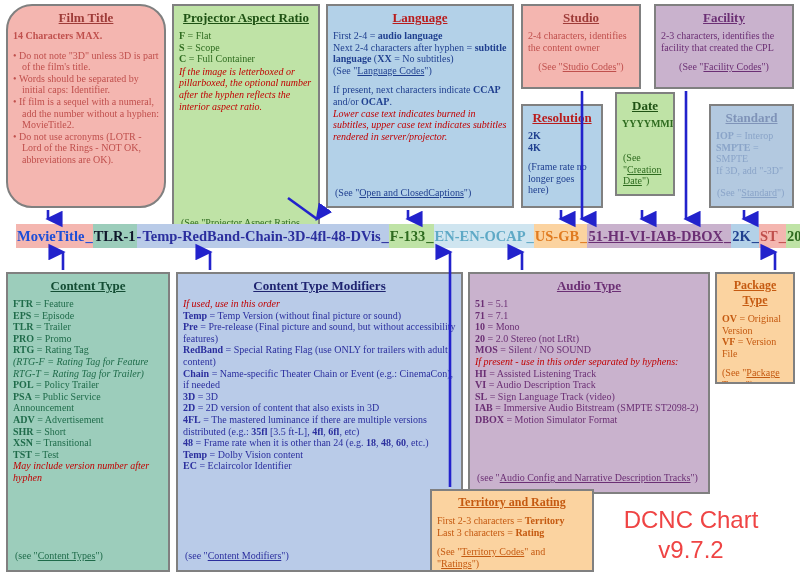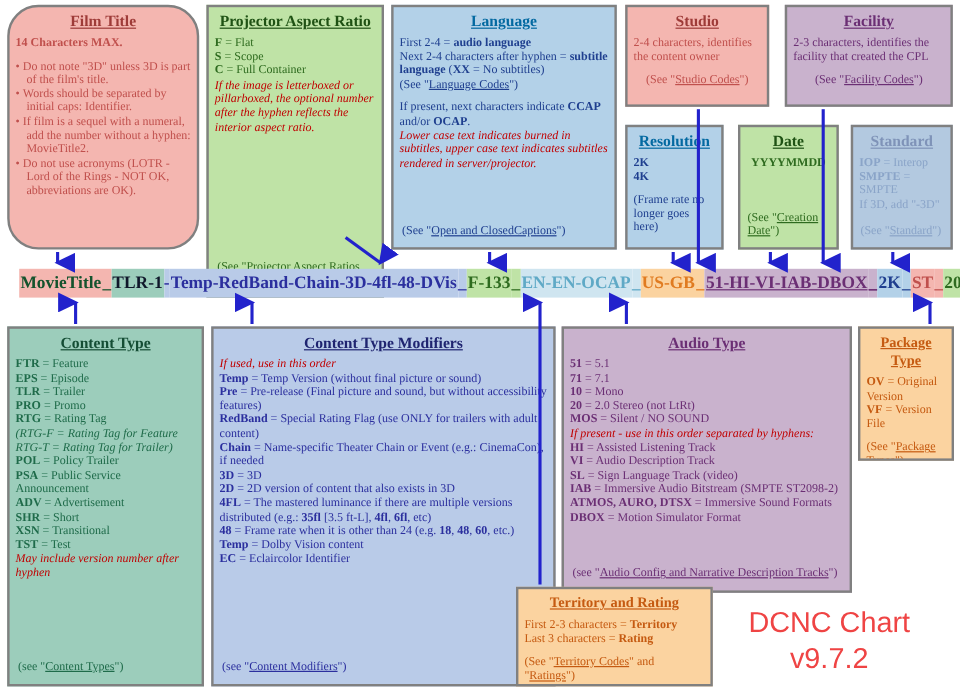--- a/index.html
+++ b/index.html
@@ -34,21 +34,21 @@
   .red{color:#c00000;}
   .gap{height:8px;}
   .lnk{text-decoration:underline;}
 
   
   .c-pink{background:#f4b6b0;color:#c0504d;}
   .c-pink .title{color:#9e3b38;}
   .c-green{background:#bfe3a6;color:#2e6b1f;}
   .c-green .title{color:#1f5214;}
   .c-blue{background:#b3d1e8;color:#1f3f8f;}
-  .c-blue .title{color:#0369a1;}
+  .c-blue .title{color:#b91c1c;}
   .c-blue-pale{background:#b3c9e0;color:#8aa4c8;}
   .c-blue-pale .title{color:#7f93b8;}
   .c-purple{background:#c9b2cd;color:#6b2f74;}
   .c-purple .title{color:#6b2f74;}
   .c-teal{background:#9ccdbb;color:#1f6b4a;}
   .c-teal .title{color:#144d34;}
   .c-mod{background:#b9cbe8;color:#2b2f9e;}
   .c-mod .title{color:#1f2470;}
   .c-orange{background:#fbd3a0;color:#c55a11;}
   .c-orange .title{color:#c55a11;}
@@ -56,21 +56,21 @@
   
   #fname{
     position:absolute;left:16px;top:224px;height:24px;
     white-space:nowrap;
     font-family:"Liberation Serif", serif;
     font-size:14.5px;font-weight:bold;
     line-height:24px;
   }
   #fname span.seg{display:inline-block;height:24px;padding:0 1px;}
   #fname span.usep{display:inline-block;height:24px;padding:0;}
-  .s-pink{background:#f4b6b0;color:#14532d;}
+  .s-pink{background:#f4b6b0;color:#1d4ed8;}
   .s-teal{background:#9ccdbb;color:#0f172a;}
   .s-mod{background:#b9cbe8;color:#2b2f9e;}
   .s-green{background:#bfe3a6;color:#2e6b1f;}
   .s-lang{background:#cfe5f0;color:#5fa9c6;}
   .s-orange{background:#fbd3a0;color:#e07b20;}
   .s-purple{background:#c9b2cd;color:#6b2f74;text-decoration:underline;}
   .s-res{background:#b3d1e8;color:#1f3f8f;}
   .s-studio{background:#f4b6b0;color:#c0504d;}
   .s-date{background:#bfe3a6;color:#2e6b1f;}
 
@@ -150,21 +150,21 @@
   <div class="box c-blue" style="left:521px;top:104px;width:82px;height:104px;">
     <div class="title">Resolution</div>
     <div class="body">
       <p class="b">2K</p>
       <p class="b">4K</p>
       <div class="gap"></div>
       <p>(Frame rate no longer goes here)</p>
     </div>
   </div>
 
-  <div class="box c-green" style="left:615px;top:104px;width:84px;height:104px;">
+  <div class="box c-green" style="left:615px;top:92px;width:60px;height:104px;">
     <div class="title">Date</div>
     <div class="body">
       <p class="b" style="text-align:center;">YYYYMMDD</p>
       <p style="position:absolute;left:6px;bottom:7px;"><span>(See "</span><span class="lnk">Creation Date</span><span>")</span></p>
     </div>
   </div>
 
   <div class="box c-blue-pale" style="left:709px;top:104px;width:85px;height:104px;">
     <div class="title">Standard</div>
     <div class="body">
@@ -224,21 +224,20 @@
       <p><span class="b">51</span><span> = 5.1</span></p>
       <p><span class="b">71</span><span> = 7.1</span></p>
       <p><span class="b">10</span><span> = Mono</span></p>
       <p><span class="b">20</span><span> = 2.0 Stereo (not LtRt)</span></p>
       <p><span class="b">MOS</span><span> = Silent / NO SOUND</span></p>
       <p class="i red">If present - use in this order separated by hyphens:</p>
       <p><span class="b">HI</span><span> = Assisted Listening Track</span></p>
       <p><span class="b">VI</span><span> = Audio Description Track</span></p>
       <p><span class="b">SL</span><span> = Sign Language Track (video)</span></p>
       <p><span class="b">IAB</span><span> = Immersive Audio Bitstream (SMPTE ST2098-2)</span></p>
-      <p><span class="b">ATMOS, AURO, DTSX</span><span> = Immersive Sound Formats</span></p>
       <p><span class="b">DBOX</span><span> = Motion Simulator Format</span></p>
       <p style="position:absolute;left:7px;bottom:8px;"><span>(see "</span><span class="lnk">Audio Config and Narrative Description Tracks</span><span>")</span></p>
     </div>
   </div>
 
   <div class="box c-orange" style="left:715px;top:272px;width:80px;height:112px;">
     <div class="title" style="font-size:12px;">Package Type</div>
     <div class="body">
       <p><span class="b">OV</span><span> = Original Version</span></p>
       <p><span class="b">VF</span><span> = Version File</span></p>

